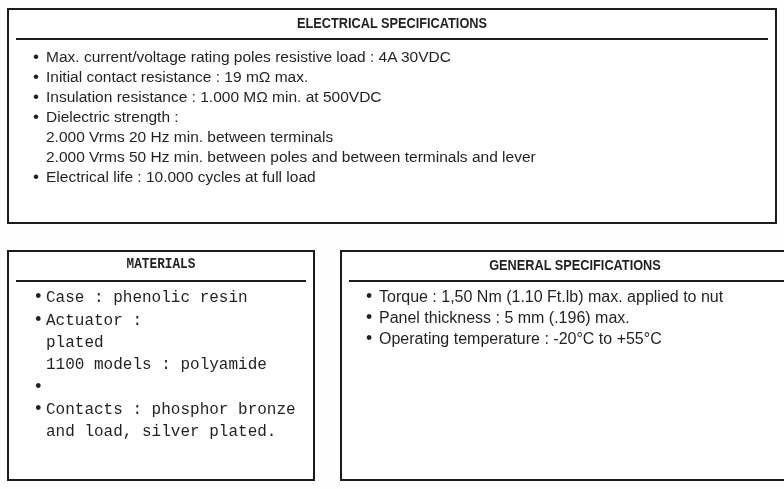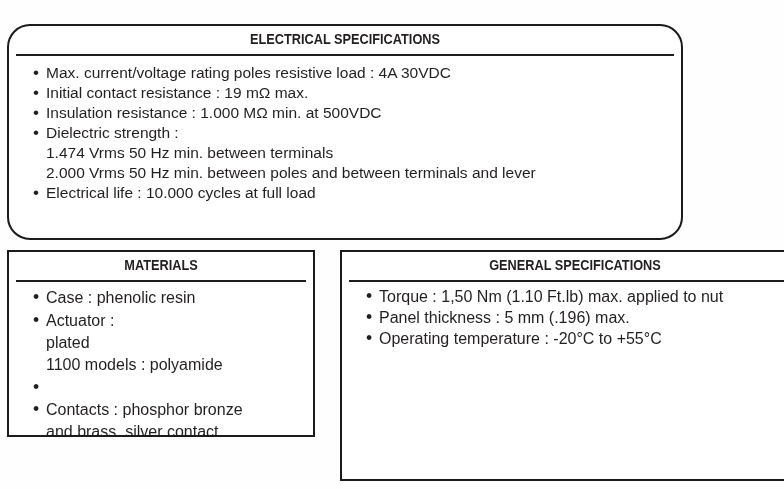--- a/index.html
+++ b/index.html
@@ -40,24 +40,24 @@
     list-style: none;
     padding: 7px 8px 0 24px;
   }
   .line { display: flex; align-items: baseline; }
   .bullet {
     flex: 0 0 13px;
     font-size: 110%;
   }
   .txt { flex: 0 1 auto; white-space: nowrap; }
 
-  #electrical { left: 7px;   top: 24px;   width: 676px; height: 216px; border-radius: 23px; }
+  #electrical { left: 7px;   top: 8px;   width: 770px; height: 216px; }
   #electrical .line { font-size: 15.5px; line-height: 20px; }
 
-  #materials  { left: 7px;   top: 250px; width: 308px; height: 187px; }
+  #materials  { left: 7px;   top: 250px; width: 308px; height: 231px; font-family: Liberation Mono, monospace; }
   #general    { left: 340px; top: 250px; width: 470px; height: 231px; }
   #materials .line { font-size: 16px; line-height: 22px; }
   #general  .line  { font-size: 16px; line-height: 21px; }
   #materials .spec-list, #general .spec-list { padding-top: 4px; }
 </style>
 </head>
 <body>
 
 <div class="page">
 
@@ -76,21 +76,21 @@
       <li class="line">
         <span class="bullet">•</span>
         <span class="txt">Insulation resistance : 1.000 MΩ min. at 500VDC</span>
       </li>
       <li class="line">
         <span class="bullet">•</span>
         <span class="txt">Dielectric strength :</span>
       </li>
       <li class="line">
         <span class="bullet"></span>
-        <span class="txt">1.474 Vrms 50 Hz min. between terminals</span>
+        <span class="txt">2.000 Vrms 20 Hz min. between terminals</span>
       </li>
       <li class="line">
         <span class="bullet"></span>
         <span class="txt">2.000 Vrms 50 Hz min. between poles and between terminals and lever</span>
       </li>
       <li class="line">
         <span class="bullet">•</span>
         <span class="txt">Electrical life : 10.000 cycles at full load</span>
       </li>
     </ul>
@@ -118,21 +118,21 @@
       </li>
       <li class="line">
         <span class="bullet">•</span>
       </li>
       <li class="line">
         <span class="bullet">•</span>
         <span class="txt">Contacts : phosphor bronze</span>
       </li>
       <li class="line">
         <span class="bullet"></span>
-        <span class="txt">and brass, silver contact.</span>
+        <span class="txt">and load, silver plated.</span>
       </li>
     </ul>
   </section>
 
   <section class="panel" id="general">
     <h2 class="panel-title">GENERAL SPECIFICATIONS</h2>
     <div class="rule"></div>
     <ul class="spec-list">
       <li class="line">
         <span class="bullet">•</span>

